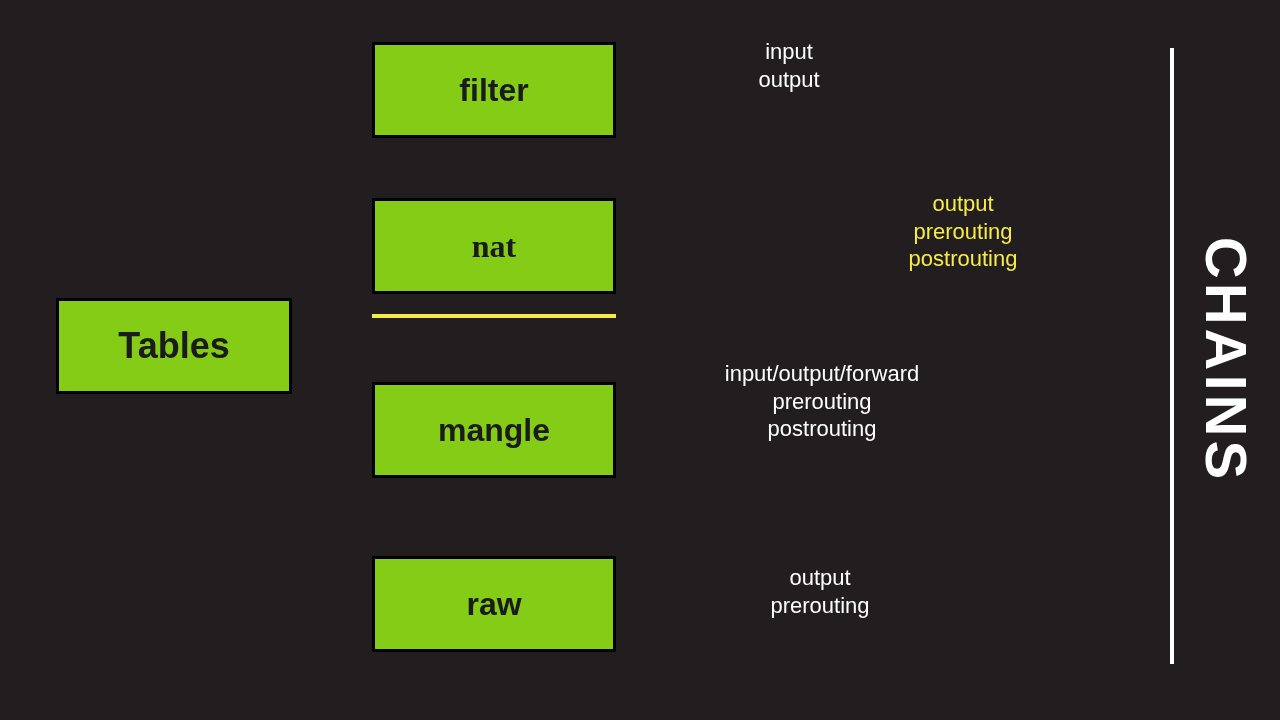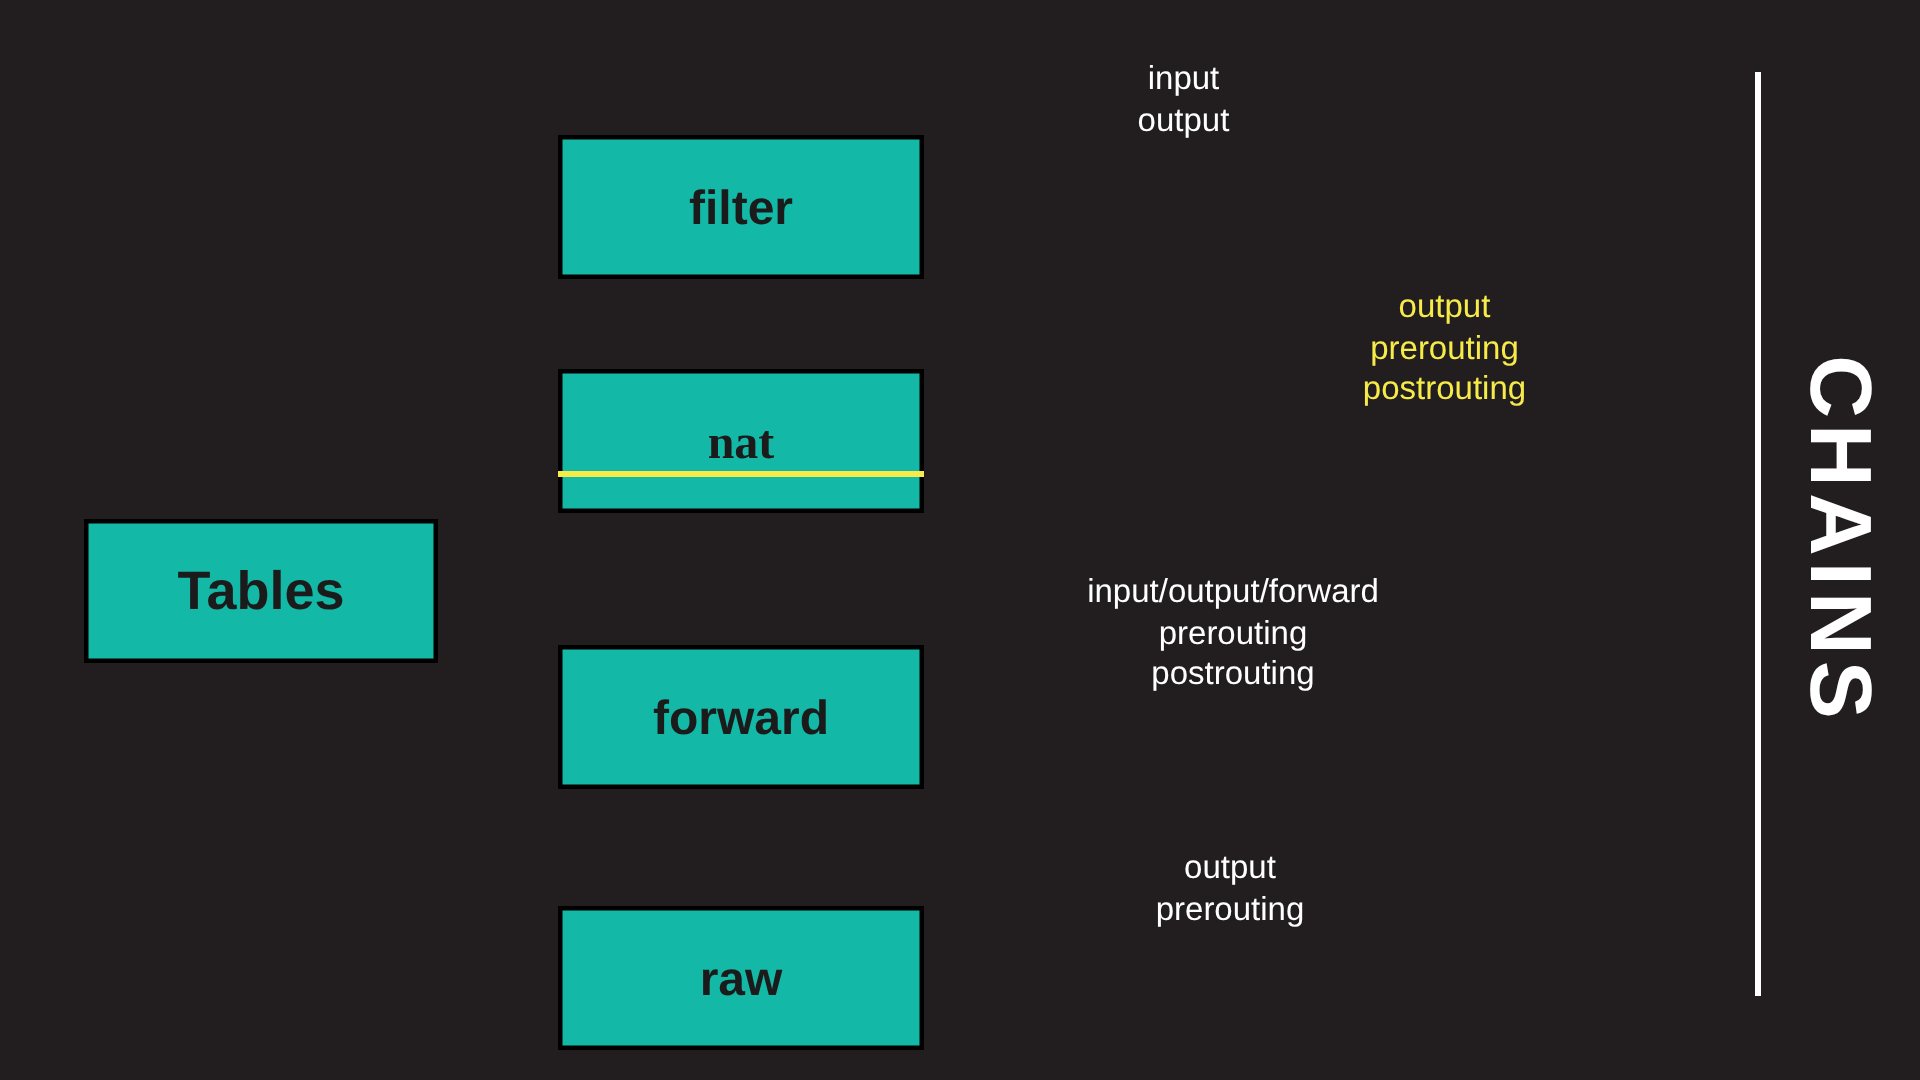--- a/index.html
+++ b/index.html
@@ -5,30 +5,29 @@
   * { box-sizing: border-box; margin: 0; padding: 0; }
   html, body { width: 1280px; height: 720px; }
   body {
     background: #221e1f;
     font-family: "Helvetica Neue", Helvetica, Arial, sans-serif;
     position: relative;
     overflow: hidden;
     color: #fff;
   }
   .yellow-box {
-    background: #14b8a6;
+    background: #84cc16;
     border: 3px solid #000;
     color: #1b1b1b;
     display: flex;
     align-items: center;
     justify-content: center;
     font-weight: 600;
     font-size: 32px;
     position: absolute;
-    margin-top: 48px;
   }
   .tables-box {
     left: 56px;
     top: 298px;
     width: 236px;
     height: 96px;
     font-size: 36px;
   }
   .table-box {
     left: 372px;
@@ -53,21 +52,21 @@
     position: absolute;
     font-size: 22px;
     font-weight: 500;
     line-height: 1.25;
     text-align: center;
     color: #ffffff;
   }
   .chain-list.highlight { color: #f7eb49; }
   .filter-chains { left: 664px; top: 38px; width: 250px; }
   .nat-chains    { left: 838px; top: 190px; width: 250px; }
-  .mangle-chains { left: 642px; top: 380px; width: 360px; }
+  .mangle-chains { left: 642px; top: 360px; width: 360px; }
   .raw-chains    { left: 690px; top: 564px; width: 260px; }
 
   .side-rule {
     position: absolute;
     right: 106px;
     top: 48px;
     width: 4px;
     height: 616px;
     background: #ffffff;
   }
@@ -87,21 +86,21 @@
 <body>
 
 <div class="yellow-box tables-box">Tables</div>
 
 <div class="yellow-box table-box filter-box">filter</div>
 
 <div class="yellow-box table-box nat-box">nat</div>
 
 <div class="underline"></div>
 
-<div class="yellow-box table-box mangle-box">forward</div>
+<div class="yellow-box table-box mangle-box">mangle</div>
 
 <div class="yellow-box table-box raw-box">raw</div>
 
 <div class="chain-list filter-chains">
   <div>input</div>
   <div>output</div>
 </div>
 
 <div class="chain-list nat-chains highlight">
   <div>output</div>

